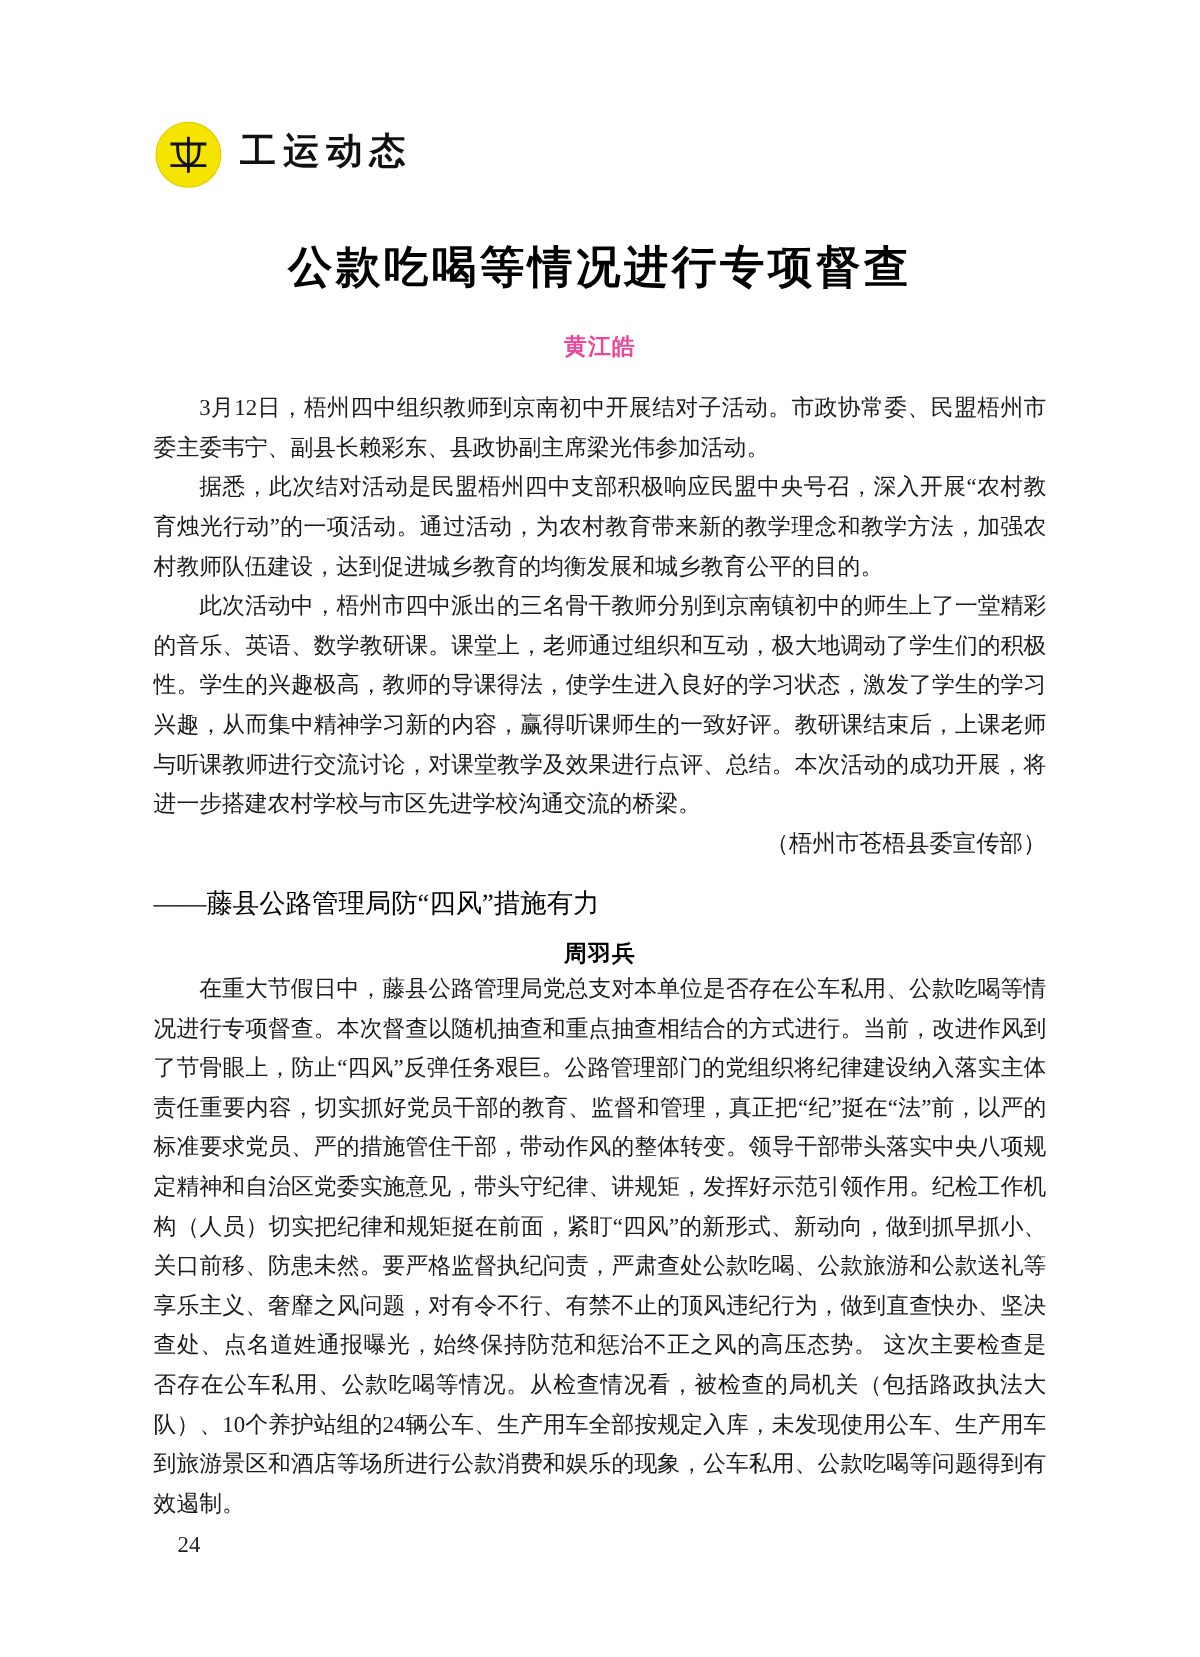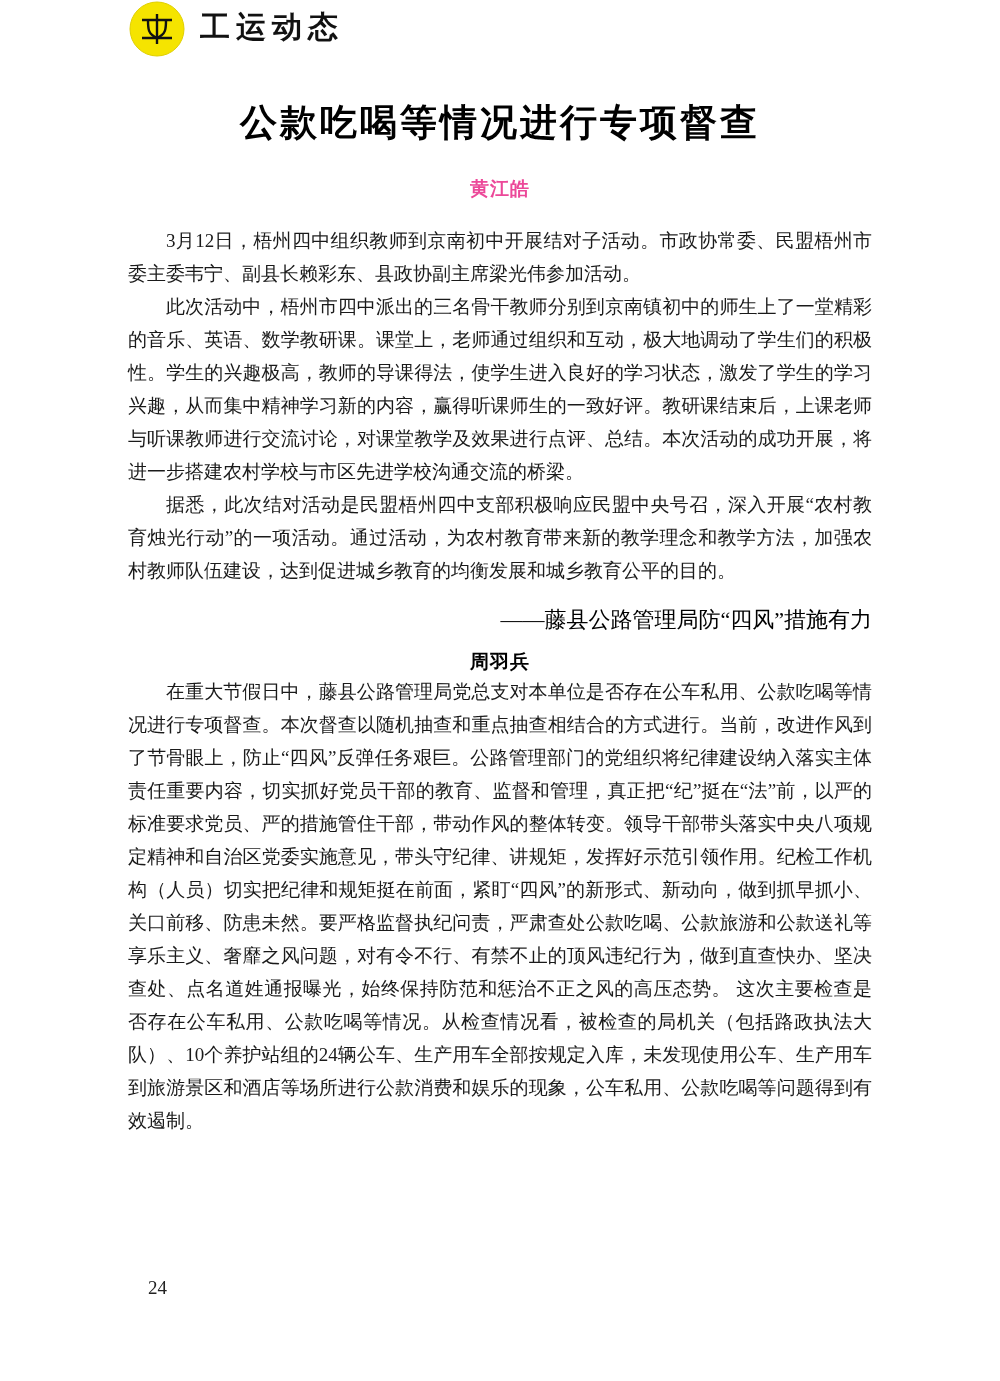--- a/index.html
+++ b/index.html
@@ -21,20 +21,21 @@
     height: 1381px;
     box-sizing: border-box;
     padding: 0 128px;
   }
 
   
   .banner {
     display: flex;
     align-items: center;
     gap: 14px;
+    padding-top: 100px;
     height: 58px;
   }
   .banner-logo {
     width: 58px;
     height: 58px;
     flex: 0 0 58px;
     position: relative;
   }
   .banner-logo svg { display: block; }
   .banner-title {
@@ -88,21 +89,21 @@
     text-align: center;
     font-family: "DejaVu Sans", sans-serif;
     font-weight: bold;
     font-size: 41px;
     letter-spacing: 2px;
     margin-top: 42px;
     color: #000;
   }
   .art2-title span { display: inline-block; }
   .art2-sub {
-    text-align: right;
+    text-align: left;
     font-size: 22px;
     margin-top: 18px;
     color: #000;
   }
   .art2-author {
     text-align: center;
     font-family: "DejaVu Sans", sans-serif;
     font-weight: bold;
     font-size: 19px;
     letter-spacing: 1px;
@@ -137,22 +138,23 @@
         <path d="M29 14 V44" stroke="#111" stroke-width="2.4" fill="none"></path>
       </svg>
     </div>
     <div class="banner-title">工运动态</div>
   </div>
 
   <h1 class="art1-title">公款吃喝等情况进行专项督查</h1>
   <div class="art1-author">黄江皓</div>
 
   <p class="body-p first">3月12日，梧州四中组织教师到京南初中开展结对子活动。市政协常委、民盟梧州市委主委韦宁、副县长赖彩东、县政协副主席梁光伟参加活动。</p>
+  <p class="body-p">据悉，此次结对活动是民盟梧州四中支部积极响应民盟中央号召，深入开展“农村教育烛光行动”的一项活动。通过活动，为农村教育带来新的教学理念和教学方法，加强农村教师队伍建设，达到促进城乡教育的均衡发展和城乡教育公平的目的。</p>
   <p class="body-p">此次活动中，梧州市四中派出的三名骨干教师分别到京南镇初中的师生上了一堂精彩的音乐、英语、数学教研课。课堂上，老师通过组织和互动，极大地调动了学生们的积极性。学生的兴趣极高，教师的导课得法，使学生进入良好的学习状态，激发了学生的学习兴趣，从而集中精神学习新的内容，赢得听课师生的一致好评。教研课结束后，上课老师与听课教师进行交流讨论，对课堂教学及效果进行点评、总结。本次活动的成功开展，将进一步搭建农村学校与市区先进学校沟通交流的桥梁。</p>
-  <p class="body-p">据悉，此次结对活动是民盟梧州四中支部积极响应民盟中央号召，深入开展“农村教育烛光行动”的一项活动。通过活动，为农村教育带来新的教学理念和教学方法，加强农村教师队伍建设，达到促进城乡教育的均衡发展和城乡教育公平的目的。</p>
+  <p class="right-sign">（梧州市苍梧县委宣传部）</p>
 
   <div class="art2-sub">——藤县公路管理局防“四风”措施有力</div>
   <div class="art2-author">周羽兵</div>
 
   <p class="body-p">在重大节假日中，藤县公路管理局党总支对本单位是否存在公车私用、公款吃喝等情况进行专项督查。本次督查以随机抽查和重点抽查相结合的方式进行。当前，改进作风到了节骨眼上，防止“四风”反弹任务艰巨。公路管理部门的党组织将纪律建设纳入落实主体责任重要内容，切实抓好党员干部的教育、监督和管理，真正把“纪”挺在“法”前，以严的标准要求党员、严的措施管住干部，带动作风的整体转变。领导干部带头落实中央八项规定精神和自治区党委实施意见，带头守纪律、讲规矩，发挥好示范引领作用。纪检工作机构（人员）切实把纪律和规矩挺在前面，紧盯“四风”的新形式、新动向，做到抓早抓小、关口前移、防患未然。要严格监督执纪问责，严肃查处公款吃喝、公款旅游和公款送礼等享乐主义、奢靡之风问题，对有令不行、有禁不止的顶风违纪行为，做到直查快办、坚决查处、点名道姓通报曝光，始终保持防范和惩治不正之风的高压态势。 这次主要检查是否存在公车私用、公款吃喝等情况。从检查情况看，被检查的局机关（包括路政执法大队）、10个养护站组的24辆公车、生产用车全部按规定入库，未发现使用公车、生产用车到旅游景区和酒店等场所进行公款消费和娱乐的现象，公车私用、公款吃喝等问题得到有效遏制。</p>
 
   <div class="page-number">24</div>
 </div>
 
 </body></html>

